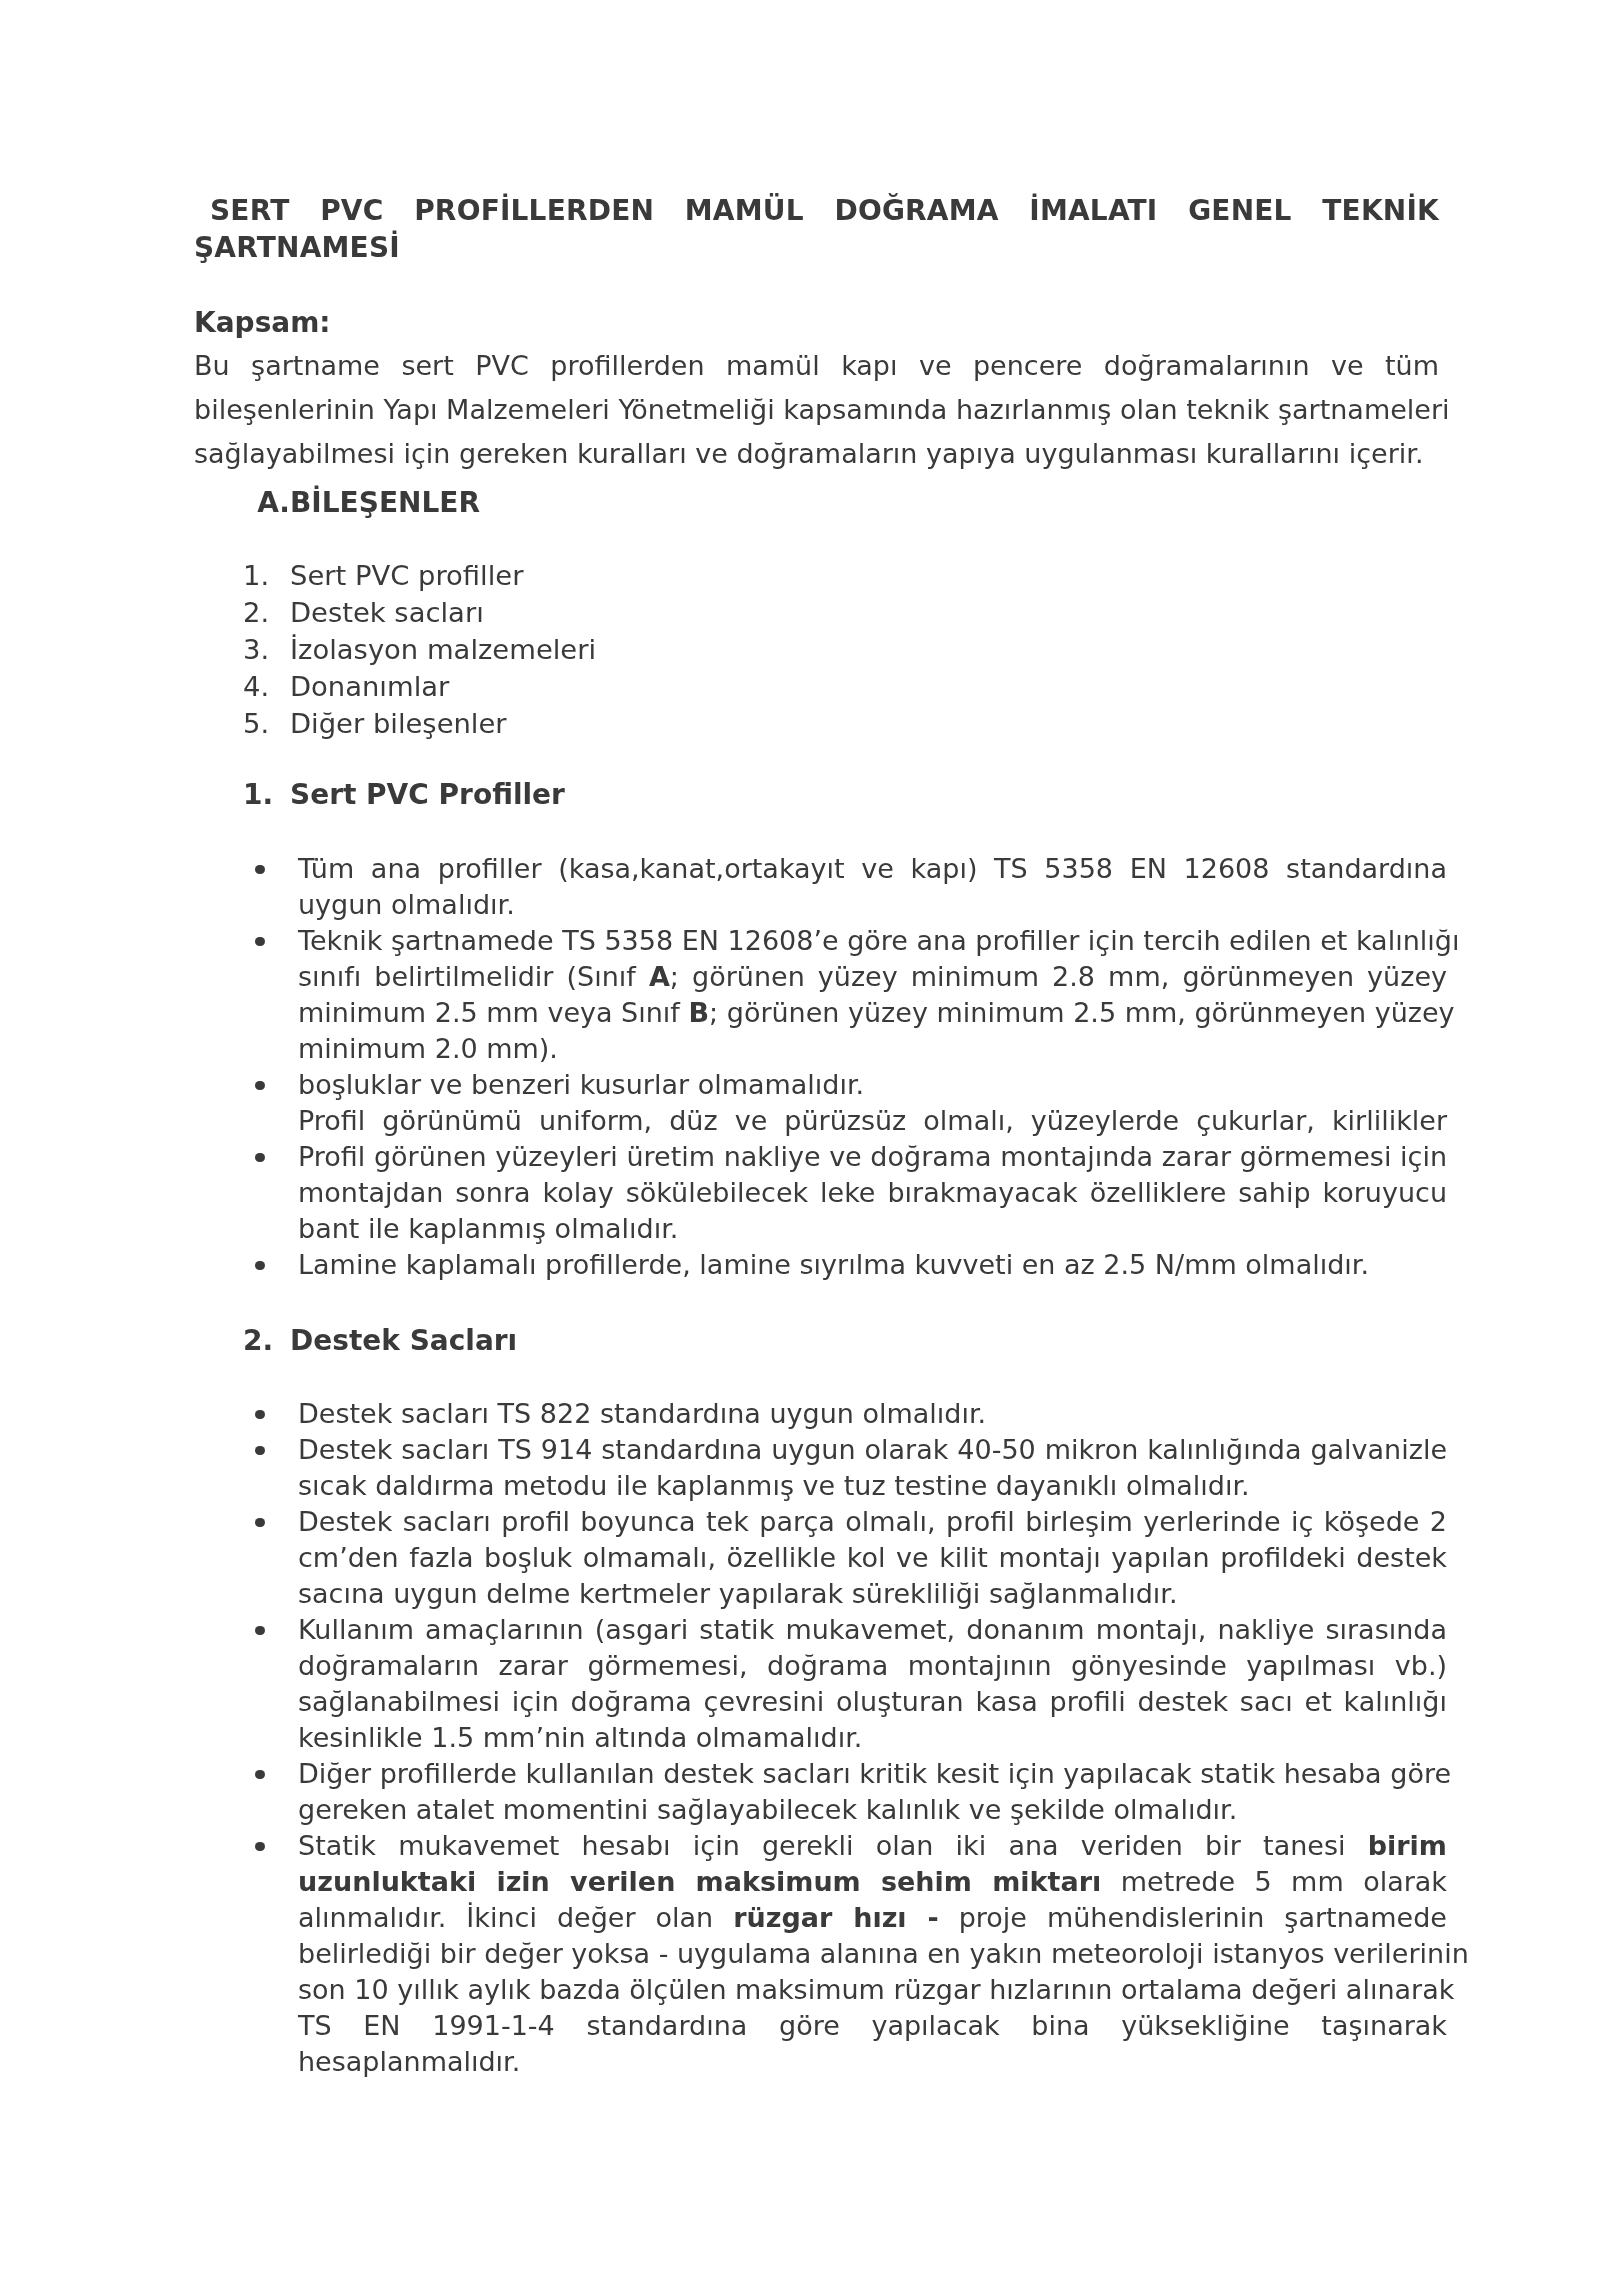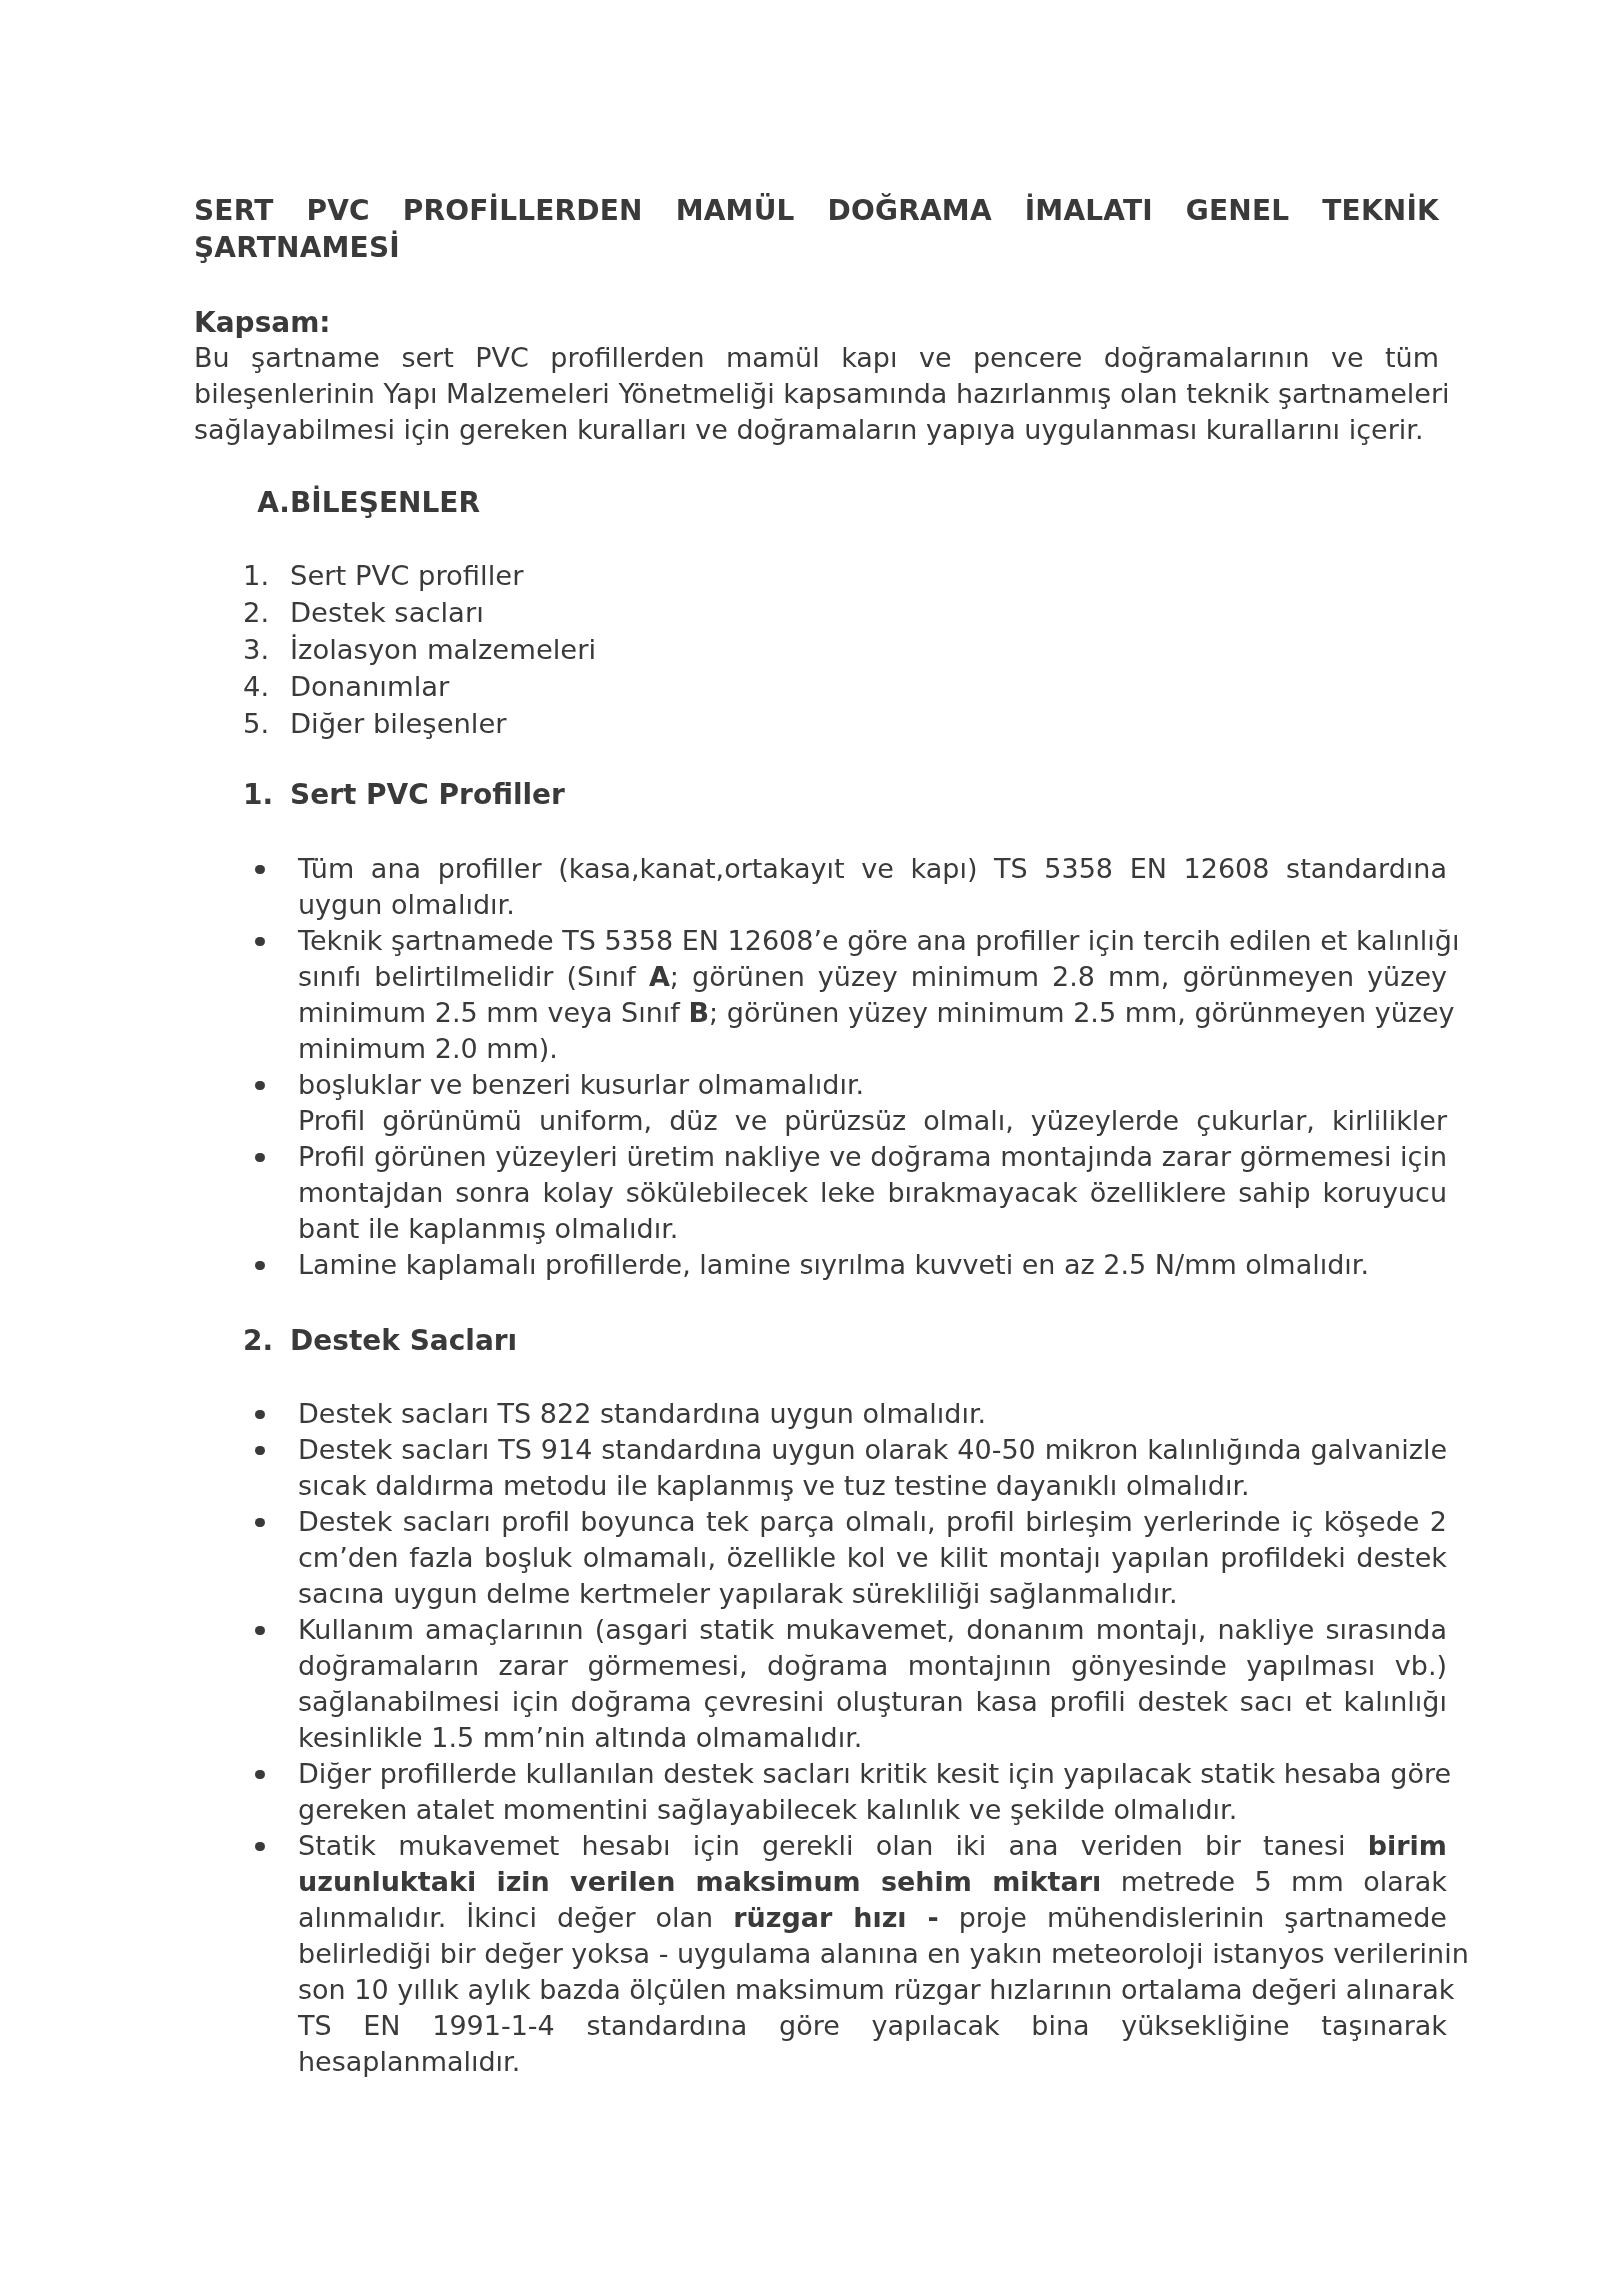--- a/index.html
+++ b/index.html
@@ -2,25 +2,25 @@
 <html><head>
 <meta charset="utf-8">
 <style>
   html, body { margin: 0; padding: 0; background: #ffffff; }
   body { width: 1621px; height: 2293px; position: relative; overflow: hidden;
          font-family: "DejaVu Sans", "Liberation Sans", sans-serif; color: #3a3a3a; }
   .page { position: absolute; left: 194px; top: 0; width: 1245px; }
   .title { position: absolute; top: 192px; left: 0; width: 1245px; font-weight: bold;
            font-size: 28px; line-height: 37px; text-align: justify; text-align-last: left;
            letter-spacing: 0.2px; }
-  .title .l1 { display: block; text-align: justify; text-align-last: justify; }
+  .title .l1 { display: block; text-align: justify; text-align-last: justify; margin-left: 16px; }
   .kapsam-h { position: absolute; top: 304px; left: 0; font-weight: bold; font-size: 28px; line-height: 37px; text-align: center; }
   .para { position: absolute; left: 0; width: 1245px; font-size: 27px; line-height: 36px;
           text-align: justify; }
-  .para .ln { display: block; text-align: justify; text-align-last: justify; white-space: nowrap; }
+  .para .ln { display: block; text-align: justify; text-align-last: justify; white-space: nowrap; margin-top: 8px; }
   .para .ln.last { text-align-last: left; }
   .secA { position: absolute; top: 484px; left: 49px; font-weight: bold; font-size: 28px; line-height: 37px; text-align: right; }
   .secA .num { display: inline-block; width: 47px; }
   .olist { position: absolute; top: 557px; left: 49px; font-size: 27.4px; line-height: 37px; }
   .olist .item { display: block; }
   .olist .num { display: inline-block; width: 47px; }
   .sechead { position: absolute; left: 49px; font-weight: bold; font-size: 28px; line-height: 37px; }
   .sechead .num { display: inline-block; width: 47px; }
   .bullets { position: absolute; left: 8px; width: 1245px; }
   .bitem { position: relative; padding-left: 96px; font-size: 27px; line-height: 36px; }

